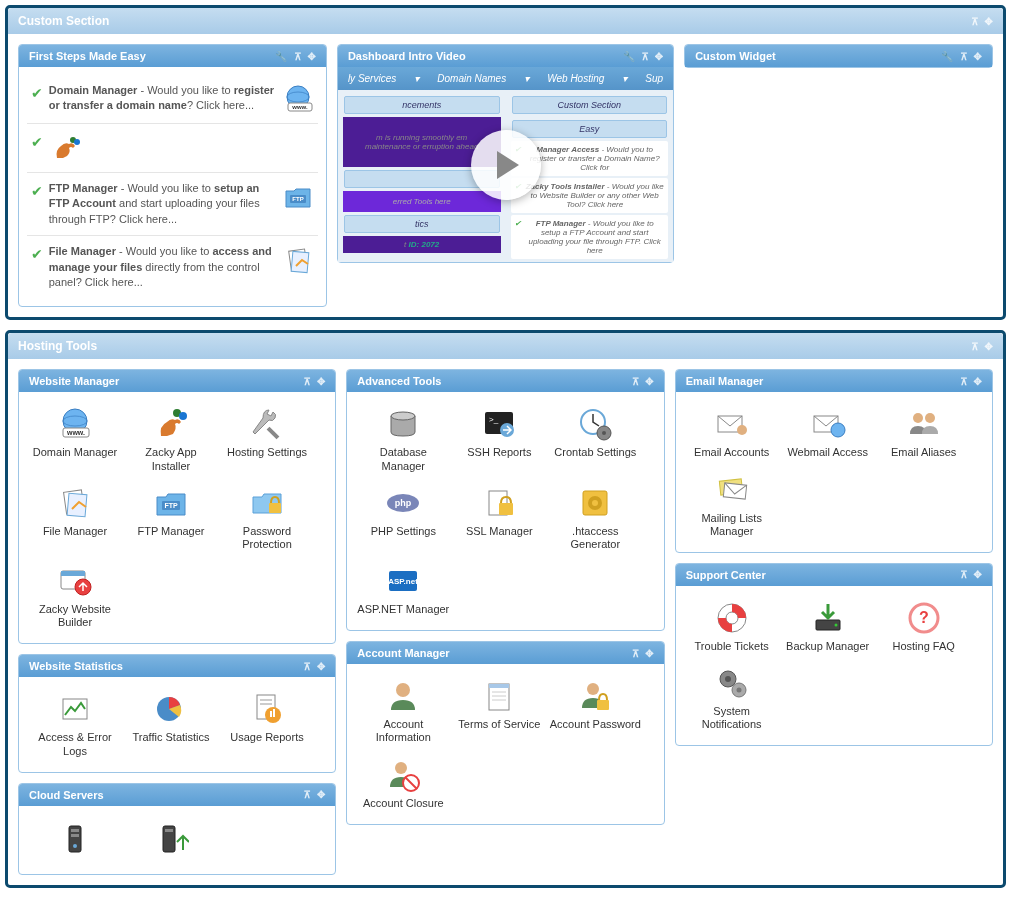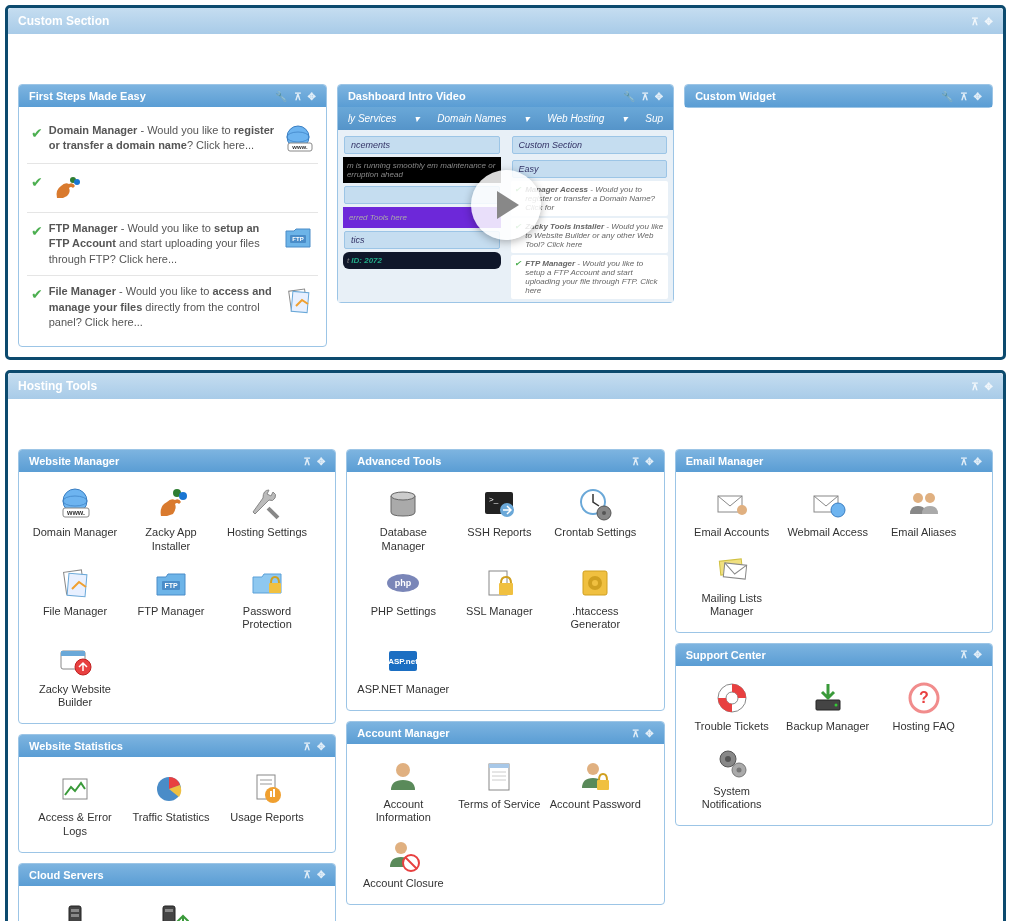--- a/index.html
+++ b/index.html
@@ -1,19 +1,19 @@
 <!DOCTYPE html>
 <html><head>
 <meta charset="utf-8">
 <style>
 * { box-sizing: border-box; margin: 0; padding: 0; }
 body { font-family: Arial, sans-serif; font-size: 11px; background: #fff; padding: 5px; color: #333; }
 .main-panel { border: 3px solid #0c4a6e; border-radius: 5px; margin-bottom: 10px; background: #fff; }
 .main-panel-header { background: linear-gradient(#c5ddf0, #a8cbe8); padding: 6px 10px; color: #fff; font-weight: bold; font-size: 12px; border-radius: 4px 4px 0 0; display: flex; justify-content: space-between; align-items: center; }
-.main-panel-body { padding: 10px; margin-top: 40px; }
+.main-panel-body { padding: 10px; }
 .panel-controls { display: flex; gap: 6px; }
 .panel-controls span { color: #fff; cursor: pointer; font-size: 10px; opacity: 0.8; }
 .columns { display: flex; gap: 10px; align-items: flex-start; }
 .col { flex: 1; display: flex; flex-direction: column; gap: 10px; }
 .widget { border: 1px solid #9cc5e6; border-radius: 4px; background: #fff; }
 .widget-header { background: linear-gradient(#7db4e0, #5a9dd4); padding: 5px 10px; color: #fff; font-weight: bold; font-size: 11px; border-radius: 3px 3px 0 0; display: flex; justify-content: space-between; align-items: center; }
 .widget-body { padding: 8px; }
 .step-item { display: flex; align-items: flex-start; gap: 6px; padding: 8px 4px; border-bottom: 1px solid #e5e5e5; }
 .step-item:last-child { border-bottom: none; }
 .check { color: #4caf50; font-size: 14px; flex-shrink: 0; margin-top: 2px; }
@@ -26,21 +26,21 @@
 .play-btn { position: absolute; top: 50%; left: 50%; transform: translate(-50%, -50%); width: 70px; height: 70px; border-radius: 50%; background: rgba(255,255,255,0.85); display: flex; align-items: center; justify-content: center; cursor: pointer; box-shadow: 0 2px 8px rgba(0,0,0,0.3); }
 .play-btn::after { content: ''; border-left: 22px solid #888; border-top: 14px solid transparent; border-bottom: 14px solid transparent; margin-left: 5px; }
 .icon-grid { display: flex; flex-wrap: wrap; }
 .icon-item { width: 96px; text-align: center; padding: 6px 2px; cursor: pointer; }
 .icon-item .icon-box { width: 36px; height: 36px; margin: 0 auto 4px; display: flex; align-items: center; justify-content: center; }
 .icon-item .label { font-size: 11px; color: #333; line-height: 1.2; }
 .mini-panel { background: #c5ddf0; border: 1px solid #9cc5e6; border-radius: 2px; margin: 3px; padding: 3px 6px; font-size: 9px; color: #336; }
 .mini-step { display: flex; gap: 4px; padding: 4px; font-size: 8px; color: #666; background: #fff; margin: 2px; border-radius: 2px; }
 .mini-step .c { color: #4caf50; }
 .video-content { display: flex; height: 170px; font-size: 9px; }
-.video-col { flex: 1; padding: 3px; overflow: hidden; }
+.video-col { flex: 1; padding: 3px; overflow: hidden; text-align: center; }
 svg { display: block; }
 </style>
 </head>
 <body>
 
 <div class="main-panel">
   <div class="main-panel-header">
     <span>Custom Section</span>
     <div class="panel-controls">
       <span>⊼</span>
@@ -125,25 +125,25 @@
                 <span>▾</span>
               <span>Domain Names</span>
                 <span>▾</span>
               <span>Web Hosting</span>
                 <span>▾</span>
               <span>Sup</span>
             </div>
             <div class="video-content">
               <div class="video-col">
                 <div class="mini-panel">ncements</div>
-                <div style="background:#000000;padding:4px;margin:2px;font-size:8px;color:#888;">m is running smoothly em maintenance or erruption ahead</div>
+                <div style="background:#4c1d95;padding:16px;margin:2px;font-size:8px;color:#888;">m is running smoothly em maintenance or erruption ahead</div>
                 <div class="mini-panel">&nbsp;</div>
                 <div style="background:#6d28d9;padding:6px;margin:2px;font-size:8px;color:#aaa;">erred Tools here</div>
                 <div class="mini-panel">tics</div>
-                <div style="background:#0f172a;padding:4px;margin:2px;font-size:8px;border-radius:6px;"><span style="color:#888">t </span><b style="color:#2a8">ID: 2072</b></div>
+                <div style="background:#4c1d95;padding:4px;margin:2px;font-size:8px;"><span style="color:#888">t </span><b style="color:#2a8">ID: 2072</b></div>
               </div>
               <div class="video-col">
                 <div class="mini-panel">Custom Section</div>
                 <div class="mini-panel" style="margin-top:6px;">Easy</div>
                 <div class="mini-step">
                     <span class="c">✔</span>
                     <span><b>Manager Access</b><span> - Would you to register or transfer a Domain Name? Click for</span></span>
                   </div>
                 <div class="mini-step">
                     <span class="c">✔</span>

